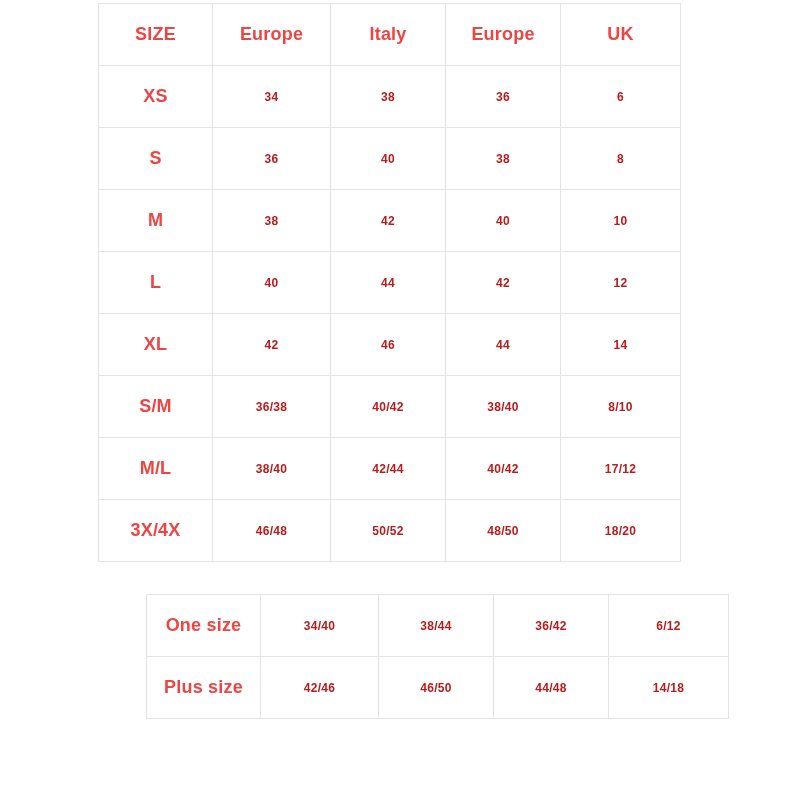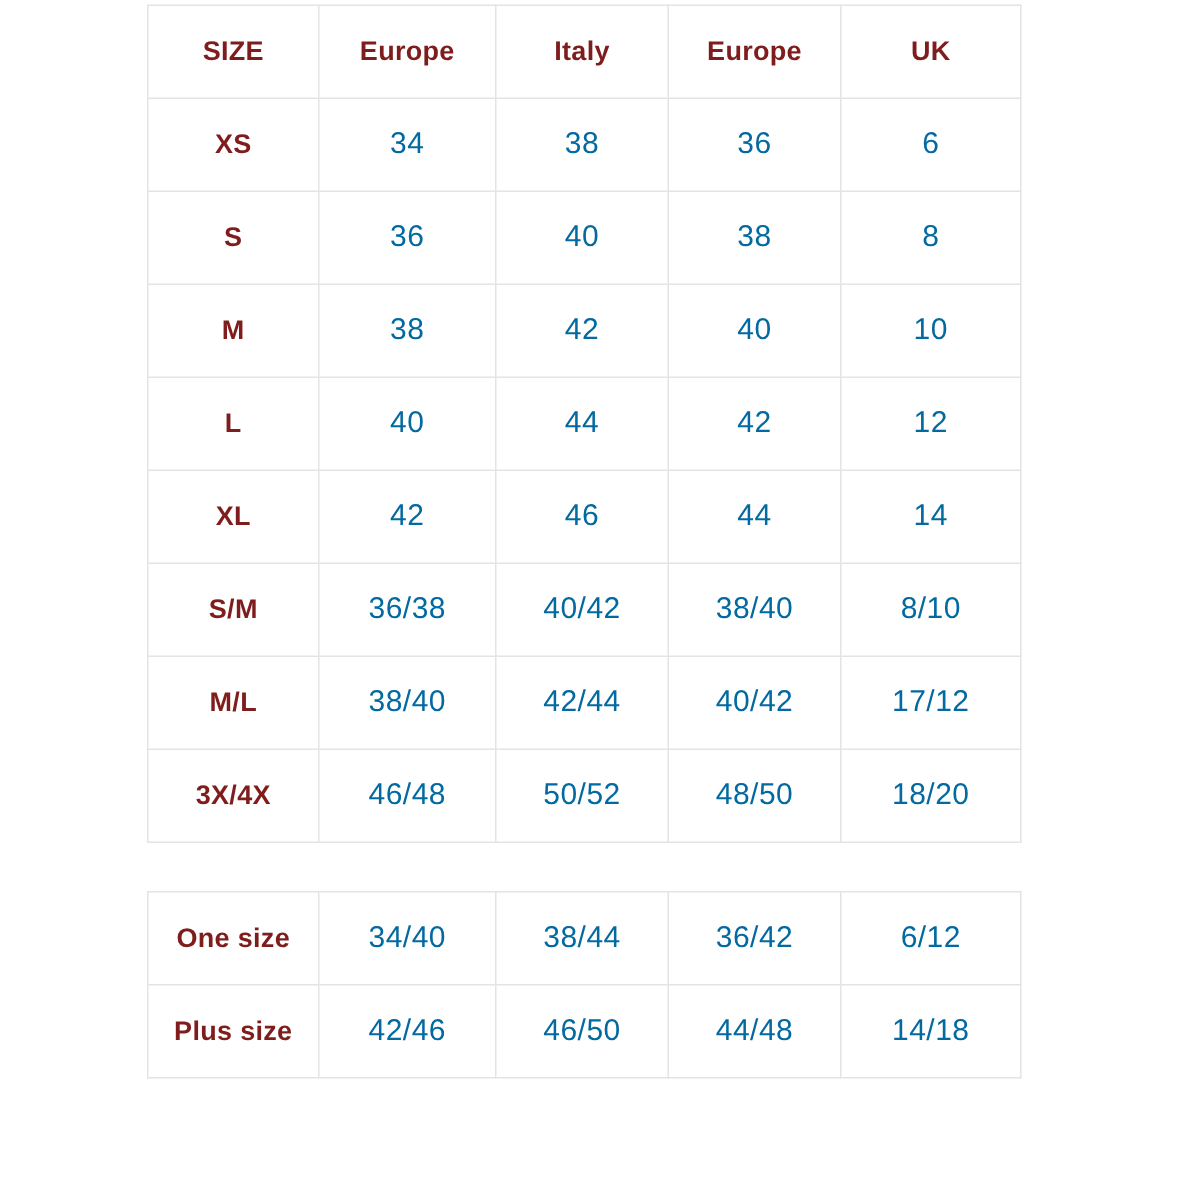--- a/index.html
+++ b/index.html
@@ -29,36 +29,37 @@
     padding: 0;
     overflow: hidden;
     white-space: nowrap;
   }
   table.size-table tr {
     height: 62px;
   }
   .header-cell, .label-cell {
     font-weight: bold;
     font-size: 18px;
-    color: #7f1d1d;
+    color: #ef4444;
     letter-spacing: 0.2px;
   }
   .value-cell {
-    font-weight: normal;
-    font-size: 20px;
-    color: #0369a1;
+    font-weight: bold;
+    font-size: 12px;
+    color: #b91c1c;
     letter-spacing: 0.3px;
   }
   .col-size   { width: 114px; }
   .col-europe { width: 118px; }
   .col-italy  { width: 115px; }
   .col-france { width: 115px; }
   .col-uk     { width: 120px; }
   table.table2 {
     margin-top: 32px;
+    margin-left: 48px;
   }
 </style>
 </head>
 <body>
 
 <div class="wrap">
 
   <table class="size-table">
     <colgroup>
       <col class="col-size">

